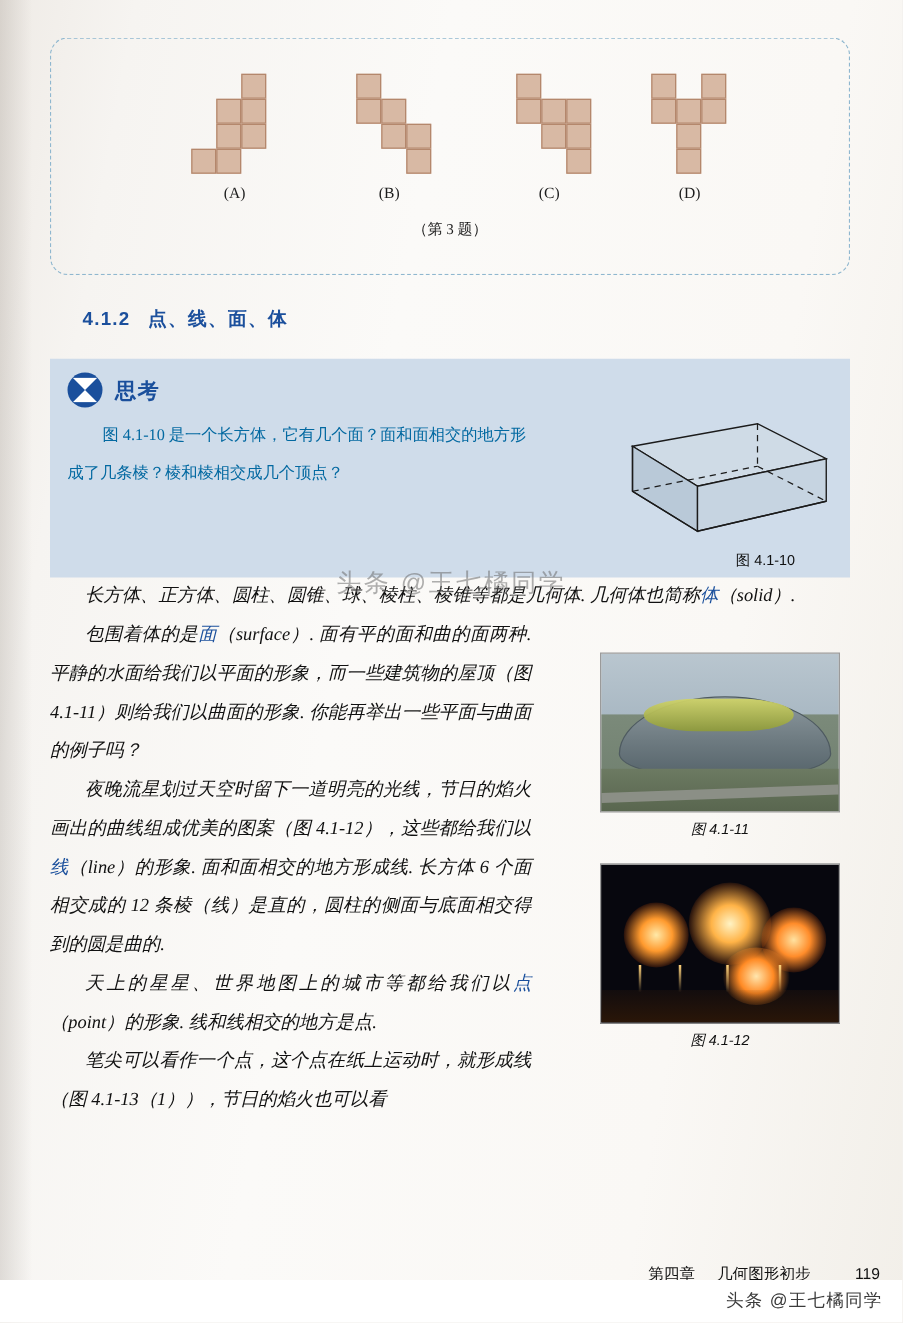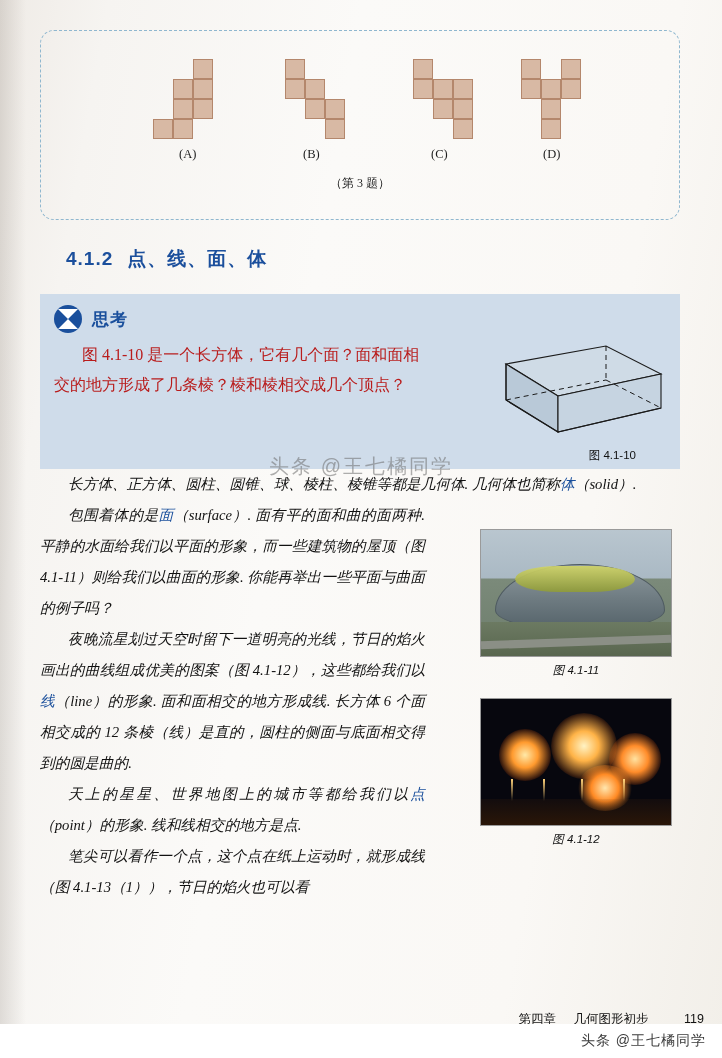--- a/index.html
+++ b/index.html
@@ -52,21 +52,21 @@
     position:relative;height:20px;margin-top:8px;font-size:12.5px;color:#1c1c1c;
   }
   .labels span{position:absolute;}
   .ex-caption{
     text-align:center;font-size:12px;color:#1c1c1c;margin-top:8px;
   }
 
   
   .sec-head{
     margin:26px 0 0 26px;
-    font-size:19px;font-weight:bold;color:#1b4f9c;
+    font-size:15px;font-weight:bold;color:#1b4f9c;
     font-family:"Liberation Sans", sans-serif;
     letter-spacing:1px;
   }
   .sec-head .num{margin-right:14px;}
 
   
   .think{
     position:relative;
     margin-top:22px;
     background:#cfdcea;
@@ -87,21 +87,21 @@
   .think-badge:before{
     content:"";position:absolute;left:4px;top:4px;width:20px;height:20px;
     background:#fff;
     clip-path:polygon(0 0,100% 0,50% 50%,100% 100%,0 100%,50% 50%);
   }
   .think-label{
     font-size:17px;font-weight:bold;color:#1a4f9c;
     font-family:"Liberation Sans", sans-serif;letter-spacing:1px;
   }
   .think-body{
-    font-size:16px;line-height:30px;color:#b91c1c;
+    font-size:13px;line-height:30px;color:#0369a1;
     width:380px;margin-top:6px;
     text-indent:28px;
   }
   .cuboid-wrap{
     position:absolute;right:14px;top:40px;width:200px;height:120px;
   }
   .fig-cap-inbox{
     position:absolute;right:44px;bottom:6px;
     font-size:11.5px;color:#111;
     font-family:"Liberation Sans", sans-serif;

